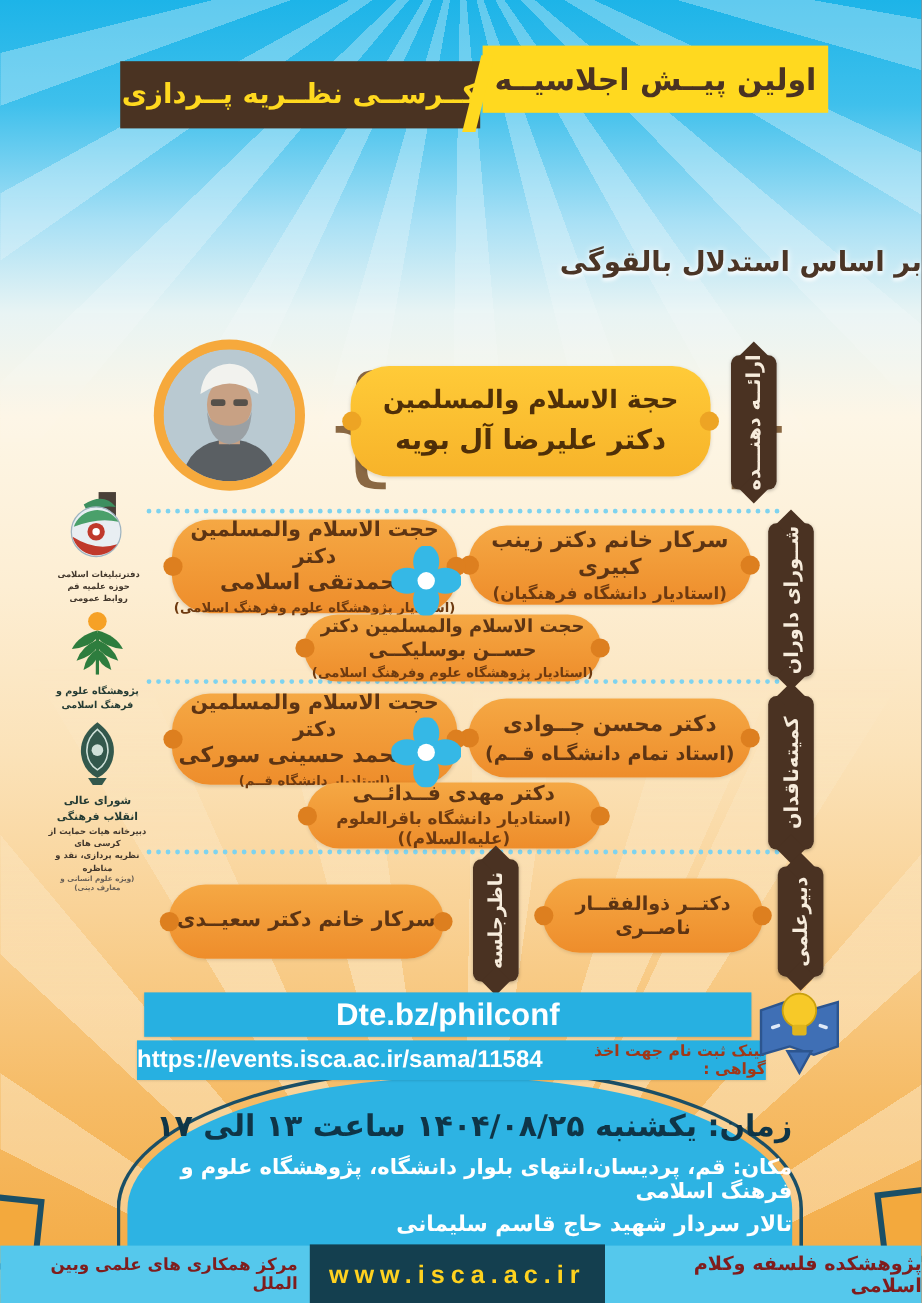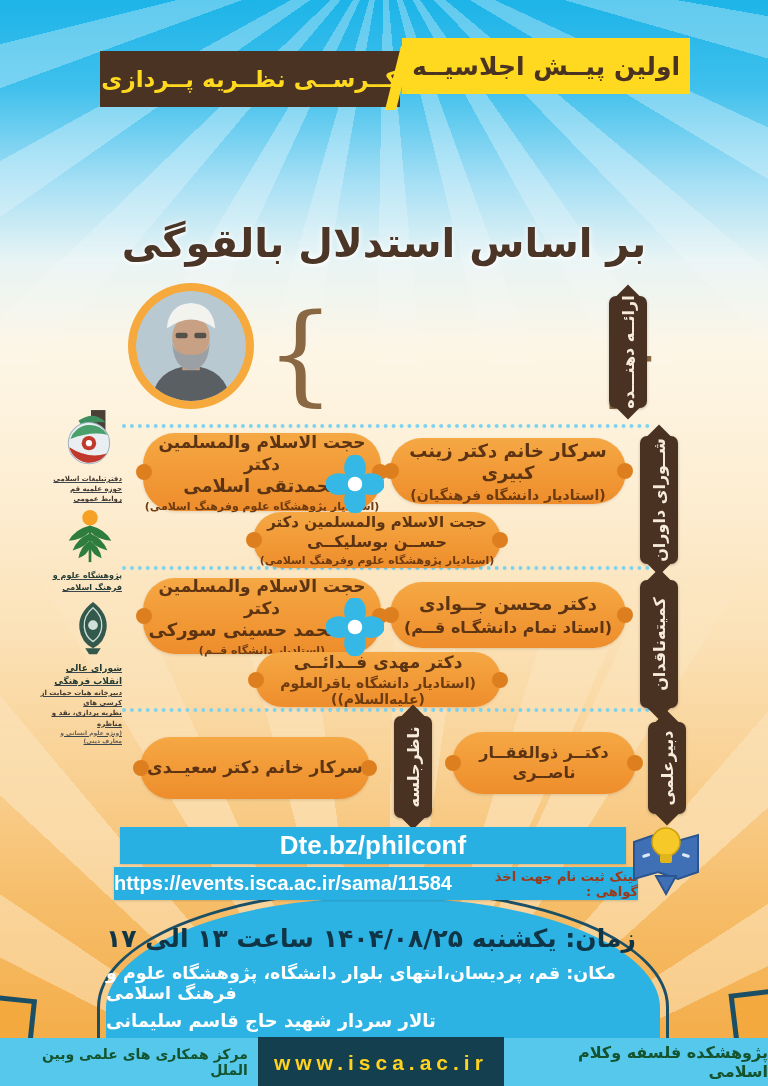--- a/index.html
+++ b/index.html
@@ -32,21 +32,21 @@
     background:#4a3322; display:flex; align-items:center; justify-content:center;
     color:#ffd91f; font-weight:bold; font-size:23px; }
   .badge-slash { position:absolute; left:293px; top:8px; width:11px; height:64px;
     background:#ffd91f; transform:skewX(-14deg); z-index:4; }
 
   
   .title1, .title2 { position:absolute; left:0; width:768px; text-align:center; z-index:2;
     color:#4b3526; font-weight:bold;
     text-shadow:0 0 6px rgba(255,255,255,.95), 0 2px 3px rgba(255,255,255,.8); }
   .title1 { top:128px; font-size:31px; }
-  .title2 { top:220px; font-size:40px; }
+  .title2 { top:206px; font-size:23px;text-align:right; }
 
   
   .vbanner { position:absolute; z-index:3; }
   .vbar { width:100%; height:100%; background:#4a3222; border-radius:7px;
     box-shadow:0 1px 3px rgba(0,0,0,.25); }
   .vbar::before, .vbar::after { content:""; position:absolute; left:50%; width:17px; height:17px;
     background:#4a3222; transform:translateX(-50%) rotate(45deg); }
   .vbar::before { top:-8px; } .vbar::after { bottom:-8px; }
   .vtext { position:absolute; top:50%; left:50%;
     transform:translate(-50%,-50%) rotate(-90deg); transform-origin:center;
@@ -79,55 +79,55 @@
   .photo svg { width:110px; height:110px; border-radius:50%; }
 
   
   .dots { position:absolute; left:122px; width:528px; height:0; z-index:1;
     border-top:4px dotted #7ed3ef; }
 
   
   .flower { position:absolute; width:58px; height:58px; z-index:4; }
 
   
-  .logo { position:absolute; z-index:2; text-align:right; color:#3c4750;text-decoration:underline; }
+  .logo { position:absolute; z-index:2; text-align:center; color:#3c4750; }
   .logo .cap { font-size:7px; font-weight:bold; line-height:1.45; color:#42372c; }
   .logo .cap.calli { font-size:8px; color:#243b33; }
 
   
   .linkbar { position:absolute; z-index:3; background:#27b0e1; display:flex; align-items:center;
     justify-content:center; gap:14px; box-shadow:0 1px 2px rgba(0,0,0,.15); }
   .linkbar .lbl { font-weight:bold; color:#8e2c11; }
   .linkbar .url { direction:ltr; font-family:"Liberation Sans",sans-serif; font-weight:bold; color:#fff; }
   .bar1 { left:120px; top:827px; width:506px; height:37px; }
   .bar1 .lbl { font-size:19px; } .bar1 .url { font-size:26px; }
   .bar2 { left:114px; top:867px; width:524px; height:33px; }
   .bar2 .lbl { font-size:13px; color:#a03818; } .bar2 .url { font-size:20px;text-align:center; }
   .bulb { position:absolute; left:auto; right:66px; top:820px; width:72px; height:82px; z-index:3; }
 
   
   .dome-outline { position:absolute; left:97px; top:889px; width:572px; height:170px; z-index:2;
     border:3px solid #1b4f66; border-bottom:none;
     border-radius:280px 280px 0 0 / 118px 118px 0 0; }
   .dome { position:absolute; left:106px; top:898px; width:554px; height:162px; z-index:2;
     background:#2db3e3; border-radius:270px 270px 0 0 / 110px 110px 0 0;
-    text-align:left; }
+    text-align:right; }
   .dome .time  { margin-top:26px; color:#0f3547; font-weight:bold; font-size:25px; }
   .dome .venue { margin-top:10px; color:#ffffff; font-weight:bold; font-size:17.5px; }
   .dome .hall  { margin-top:7px;  color:#ffffff; font-weight:bold; font-size:18px; }
 
   .corner { position:absolute; width:62px; height:62px; border:5px solid #1b4f66;
     background:#f3a93d; z-index:1; }
   .corner.cl { left:-28px; top:996px; transform:rotate(6deg); }
   .corner.cr { right:-26px; top:990px; transform:rotate(-7deg); }
 
   
   .strip { position:absolute; left:0; bottom:0; width:768px; height:48px; background:#55c8ec;
     z-index:5; display:flex; align-items:center; justify-content:center; gap:10px; }
-  .strip .org { font-weight:bold; color:#14532d;padding-left:12px; }
+  .strip .org { font-weight:bold; color:#7f1d1d;padding-left:12px; }
   .strip .org.r { font-size:16px; } .strip .org.l { font-size:14px; }
   .wwwbox { background:#143f4f; color:#ffd21f; direction:ltr;
     font-family:"Liberation Sans",sans-serif; font-weight:bold; font-size:21px;
     letter-spacing:5px; padding:14px 16px 18px 16px; position:relative; top:3px; }
 </style>
 </head>
 <body>
 
 <div id="poster">
   <div class="rays-top"></div>
@@ -160,20 +160,24 @@
         <path d="M28 34 Q30 12 50 11 Q70 12 72 34 Q60 26 50 26 Q40 26 28 34 Z" fill="#f2f2ee"></path>
         <rect x="36" y="38" width="11" height="5" rx="2" fill="#55504a"></rect>
         <rect x="53" y="38" width="11" height="5" rx="2" fill="#55504a"></rect>
       </g>
     </svg>
   </div>
 
   <span class="bracket" style="left:596px; top:300px;">{</span>
   <span class="bracket" style="left:266px; top:300px;">}</span>
 
+  <div class="oval presenter" style="left:292px; top:305px; width:300px; height:92px;">
+    <div class="l-main">حجة الاسلام والمسلمین</div>
+    <div class="l-name">دکتر علیرضا آل بویه</div>
+  </div>
 
   <div class="vbanner" style="left:609px; top:296px; width:38px; height:112px;">
     <div class="vbar"></div>
     <div class="vtext">ارائــه دهنـــده</div>
   </div>
 
   <div class="dots" style="top:424px;"></div>
 
   <div class="vbanner" style="left:640px; top:436px; width:38px; height:128px;">
     <div class="vbar"></div>

